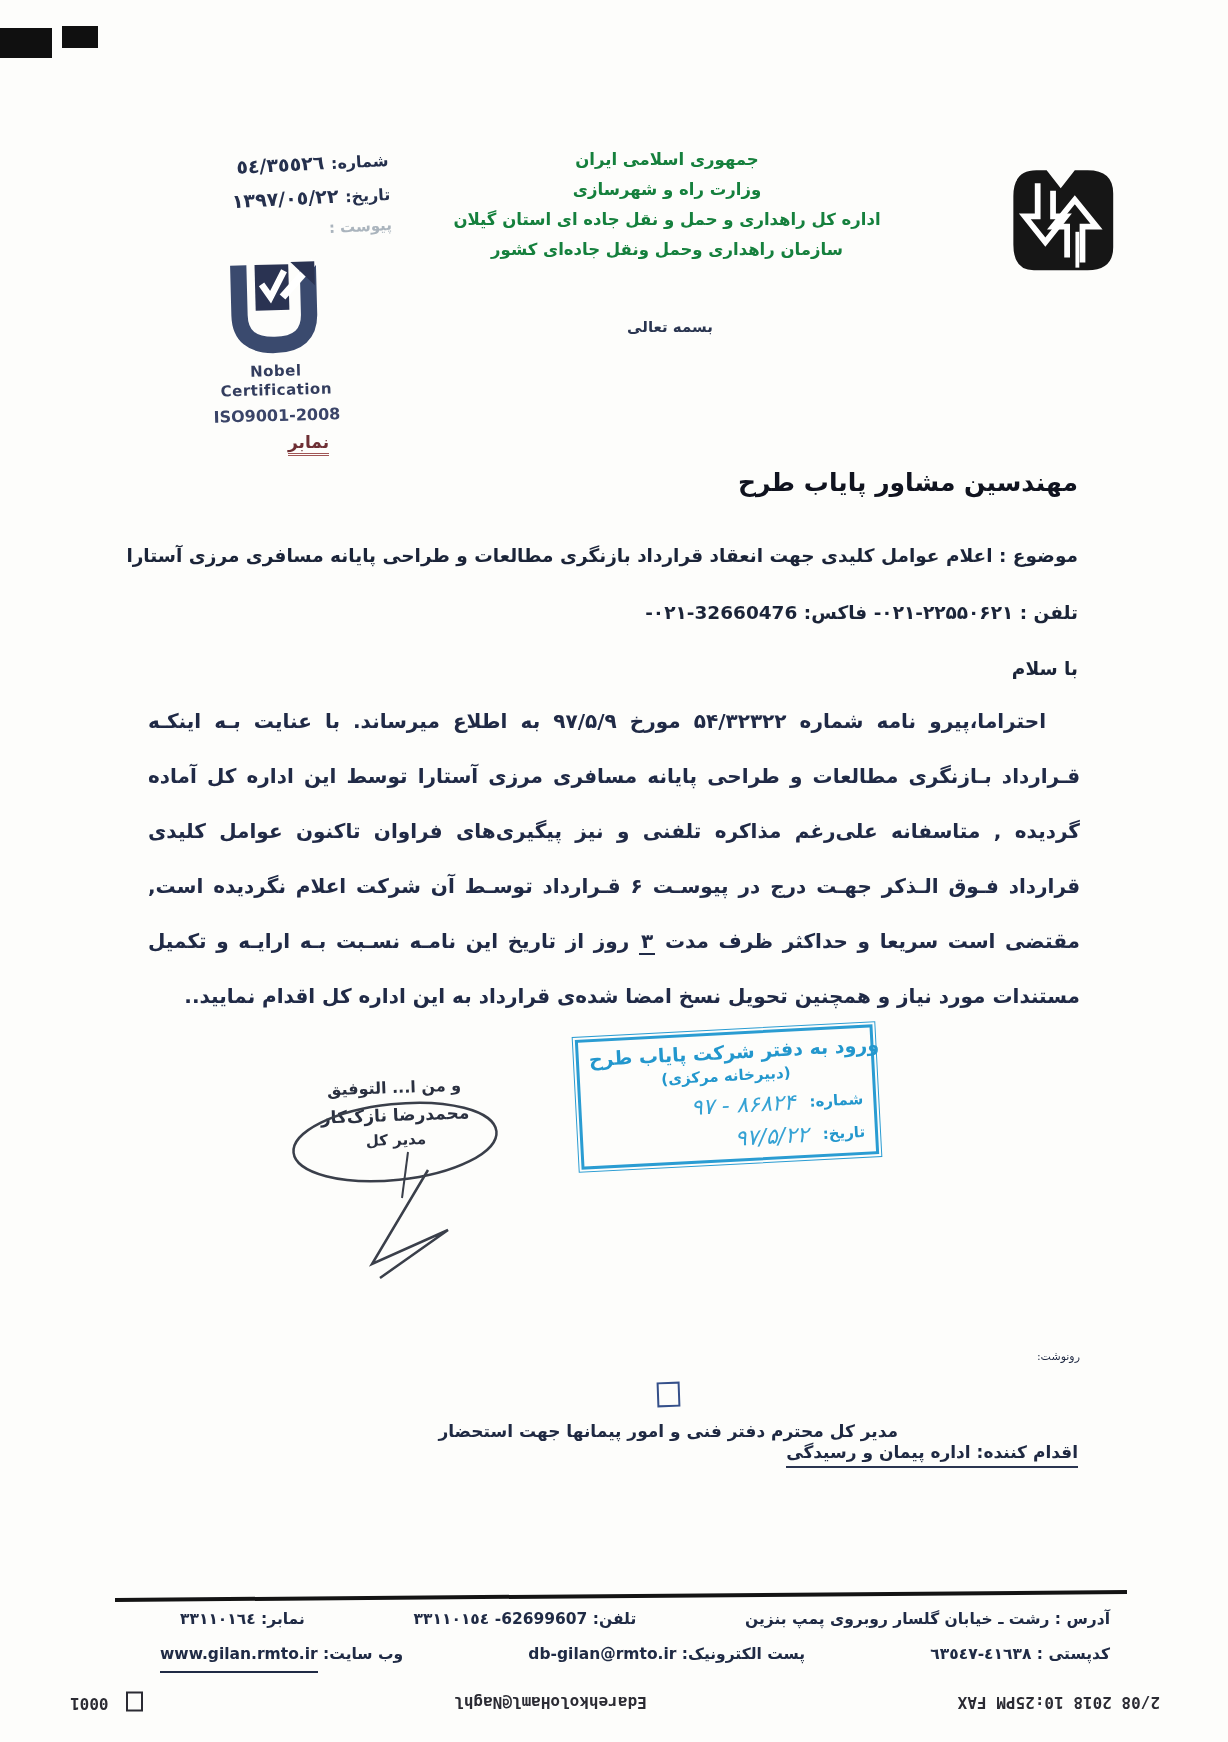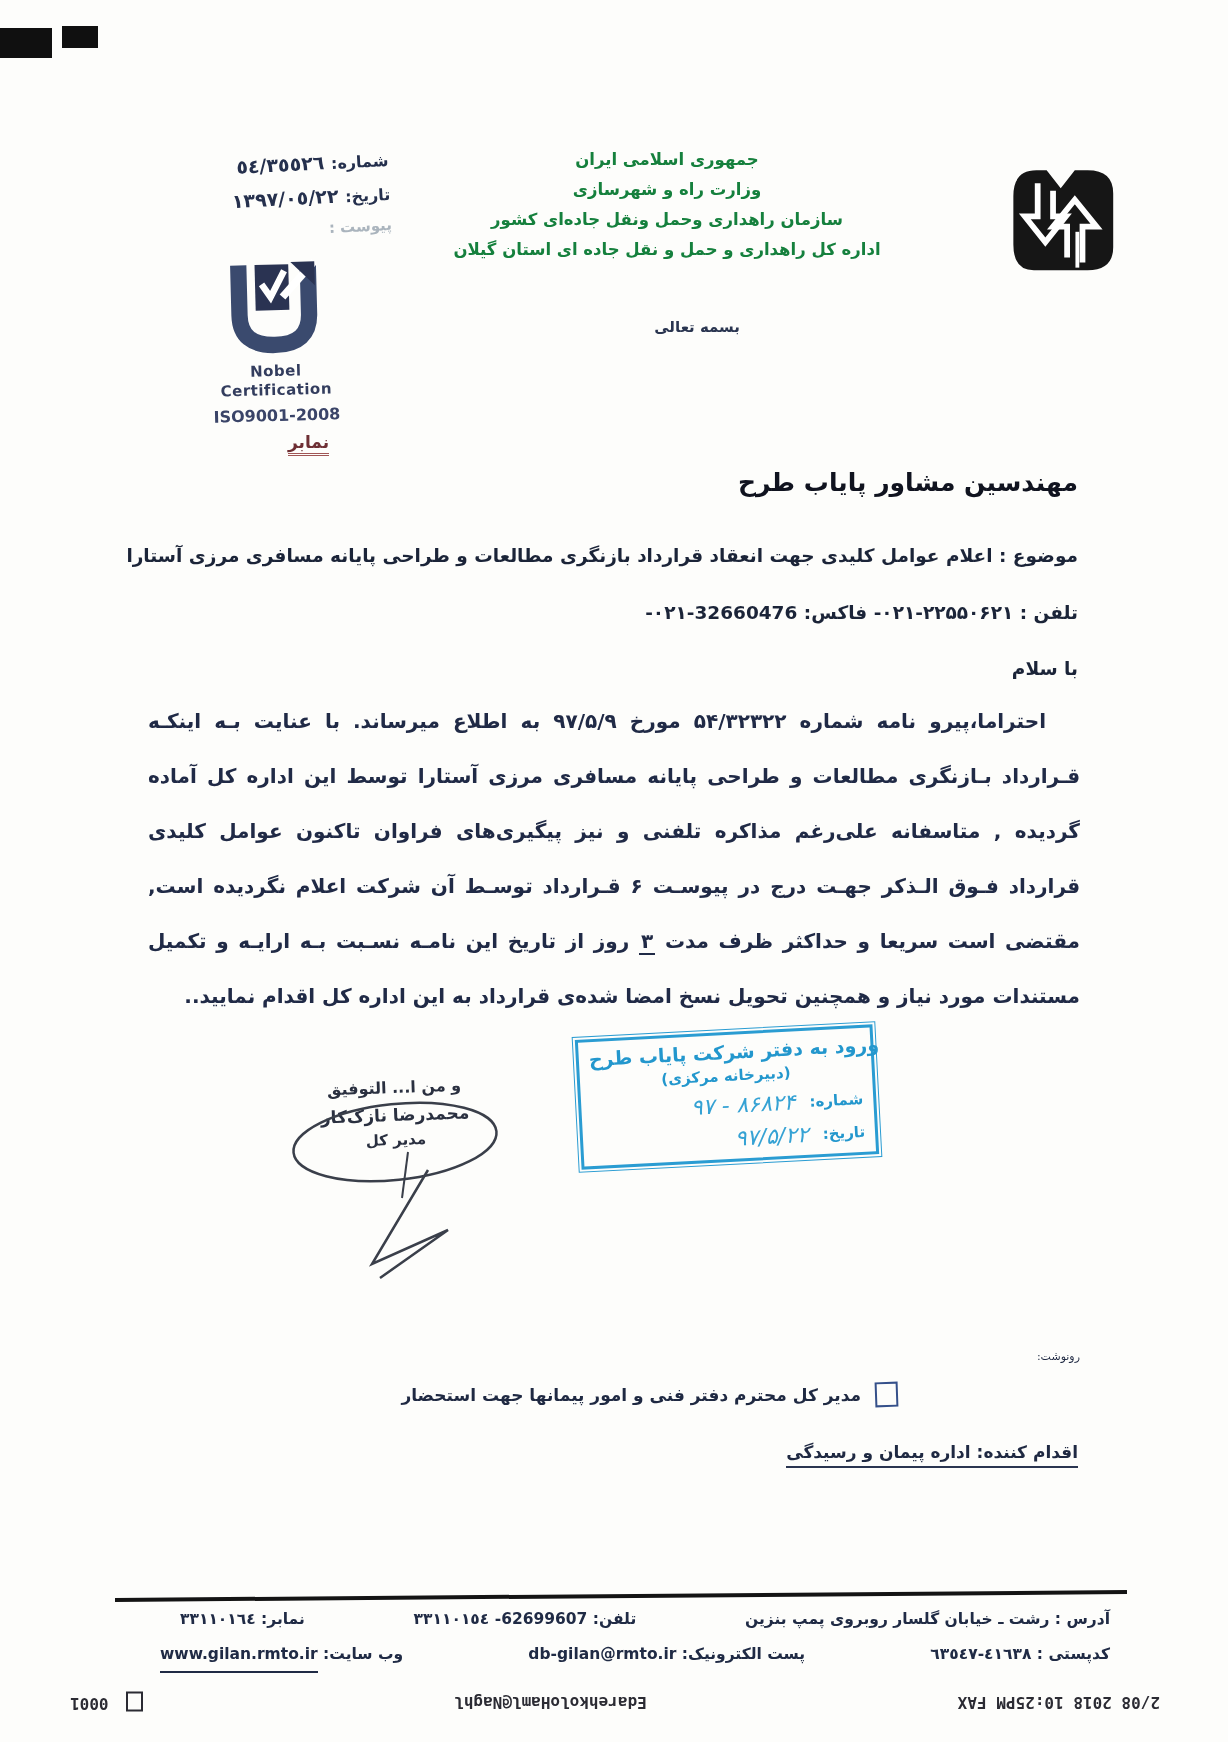--- a/index.html
+++ b/index.html
@@ -46,21 +46,21 @@
   .stamp .s2{font-size:15px;font-weight:700;margin-top:4px;}
   .stamp .srow{display:flex;direction:rtl;align-items:center;margin-top:8px;font-size:15px;font-weight:700;}
   .stamp .hand{font-size:22px;font-weight:400;font-style:italic;letter-spacing:3px;color:#35a2d4;margin-right:14px;}
   
   .sig{text-align:center;transform:rotate(-2deg);color:#2a3040;}
   .sig .g1{font-size:16px;font-weight:700;}
   .sig .g2{font-size:17px;font-weight:700;margin-top:8px;}
   .sig .g3{font-size:15px;font-weight:700;margin-top:6px;}
   
   .copies-label{font-size:11px;font-weight:400;}
-  .copyrow{display:flex;direction:rtl;align-items:center;gap:14px;font-size:17px;font-weight:700;}
+  .copyrow{display:flex;direction:rtl;align-items:center;gap:14px;font-size:17px;font-weight:700;flex-direction:column;}
   .chk{width:19px;height:21px;border:2.5px solid #35508a;transform:rotate(-2deg);}
   .action{font-size:17px;font-weight:800;border-bottom:2px solid #2a3550;padding-bottom:4px;white-space:nowrap;}
   
   .divider{height:4px;background:#141414;transform:rotate(-0.45deg);}
   .footrow{display:flex;direction:rtl;justify-content:space-between;font-size:15.5px;font-weight:800;color:#202b45;white-space:nowrap;}
   .weblink{border-bottom:2px solid #202b45;padding-bottom:8px;}
   
   .faxstrip{
     display:flex;justify-content:space-between;align-items:center;
     transform:rotate(180deg);
@@ -84,24 +84,24 @@
     <div class="row">
       <span class="lbl">تاریخ:</span>
       <span class="ltr">١٣٩٧/٠٥/٢٢</span>
     </div>
     <div class="row attach">پیوست :</div>
   </div>
 
   <div class="abs letterhead rtl" style="left:432px;top:150px;">
     <div class="lh-line">جمهوری اسلامی ایران</div>
     <div class="lh-line">وزارت راه و شهرسازی</div>
+    <div class="lh-line">اداره کل راهداری و حمل و نقل جاده ای استان گیلان</div>
     <div class="lh-line">سازمان راهداری وحمل ونقل جاده‌ای کشور</div>
-    <div class="lh-line">اداره کل راهداری و حمل و نقل جاده ای استان گیلان</div>
-  </div>
-  <div class="abs besmeleh rtl" style="left:600px;top:318px;width:140px;text-align:right;">بسمه تعالی</div>
+  </div>
+  <div class="abs besmeleh rtl" style="left:600px;top:318px;width:140px;text-align:center;">بسمه تعالی</div>
 
   <div class="abs" style="left:998px;top:155px;width:128px;height:128px;">
     <svg viewBox="0 0 100 100" width="128" height="128" aria-hidden="true">
       <path d="M12 32 Q12 12 30 12 L38 12 L49 26 L60 12 L70 12 Q90 12 90 30 L90 72 Q90 90 70 90 L28 90 Q12 90 12 70 Z" fill="#161616"></path>
       <path d="M31 22 L31 48 L21 48 L37 68 L53 48 L43 48 L43 28" fill="none" stroke="#ffffff" stroke-width="4.5"></path>
       <path d="M66 84 L66 56 L77 56 L60 35 L43 56 L54 56 L54 80" fill="none" stroke="#ffffff" stroke-width="4.5"></path>
       <path d="M62 88 L62 60" stroke="#ffffff" stroke-width="3"></path>
     </svg>
   </div>
 

